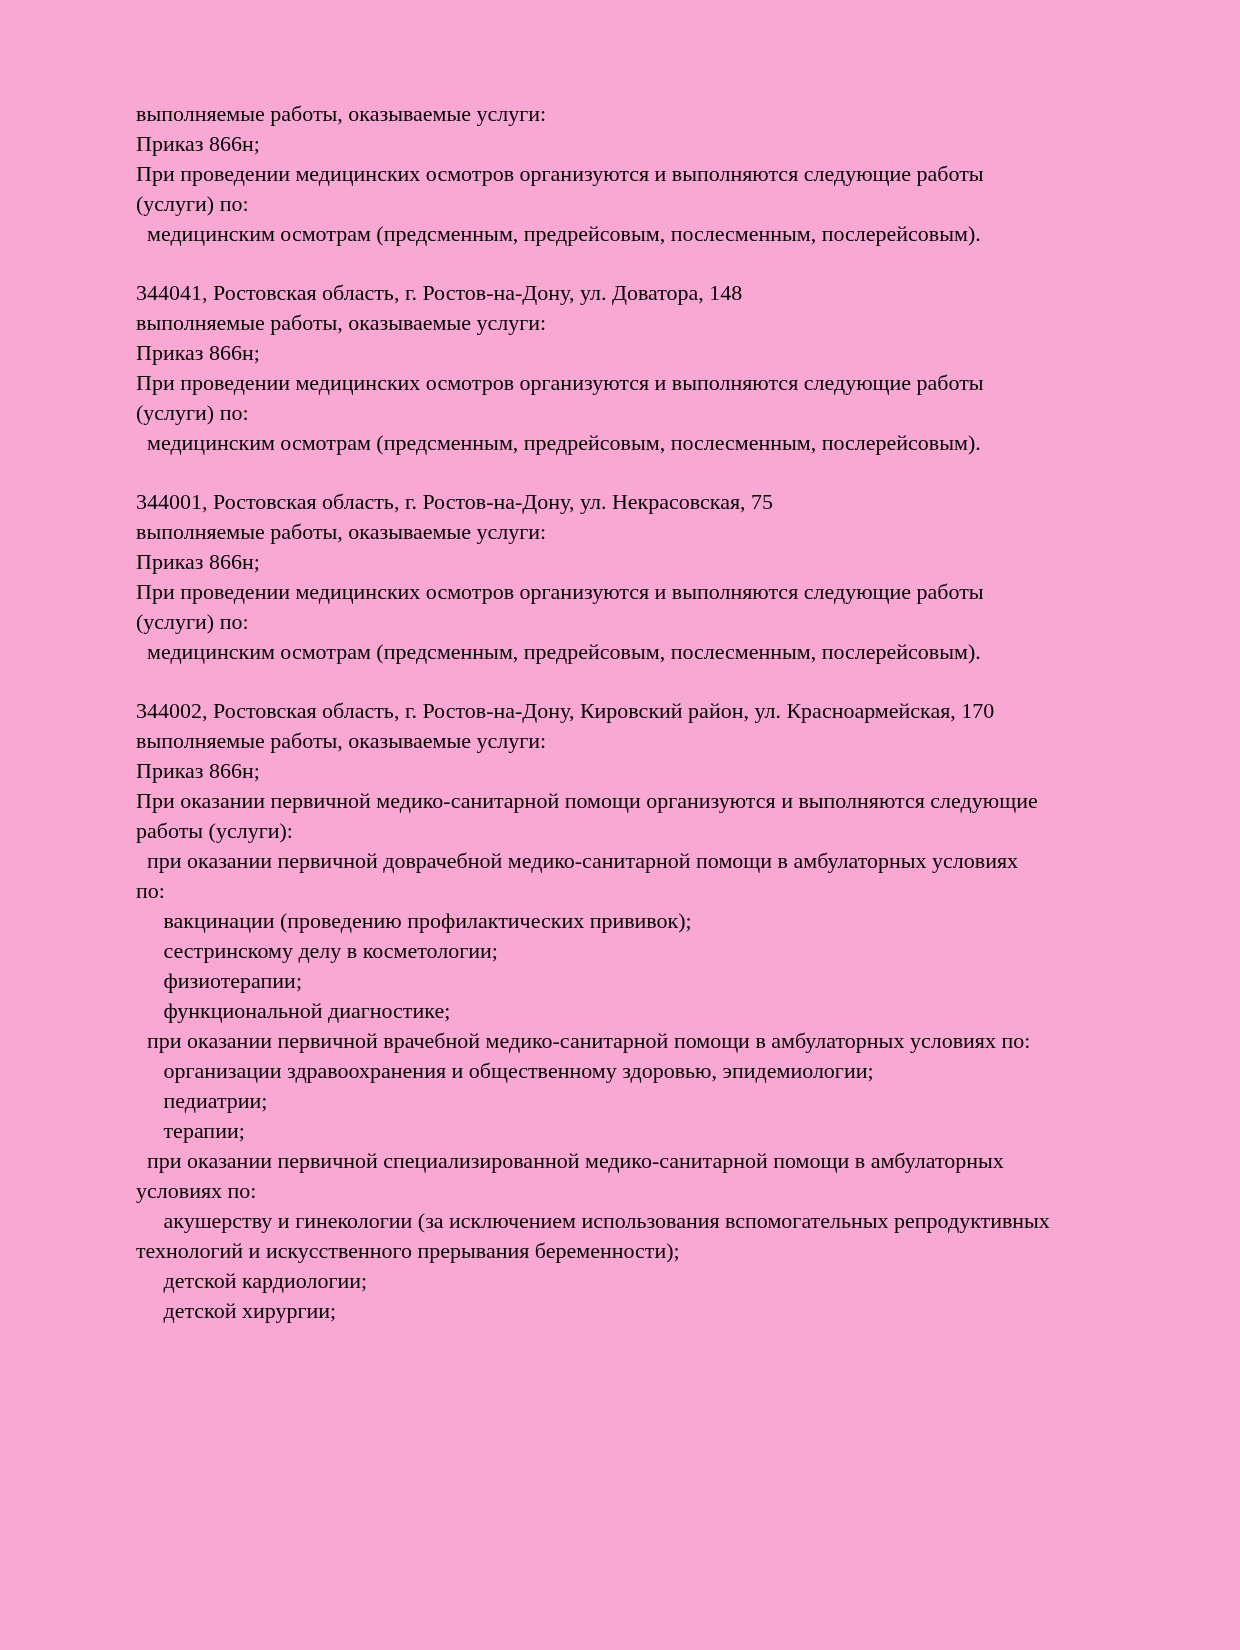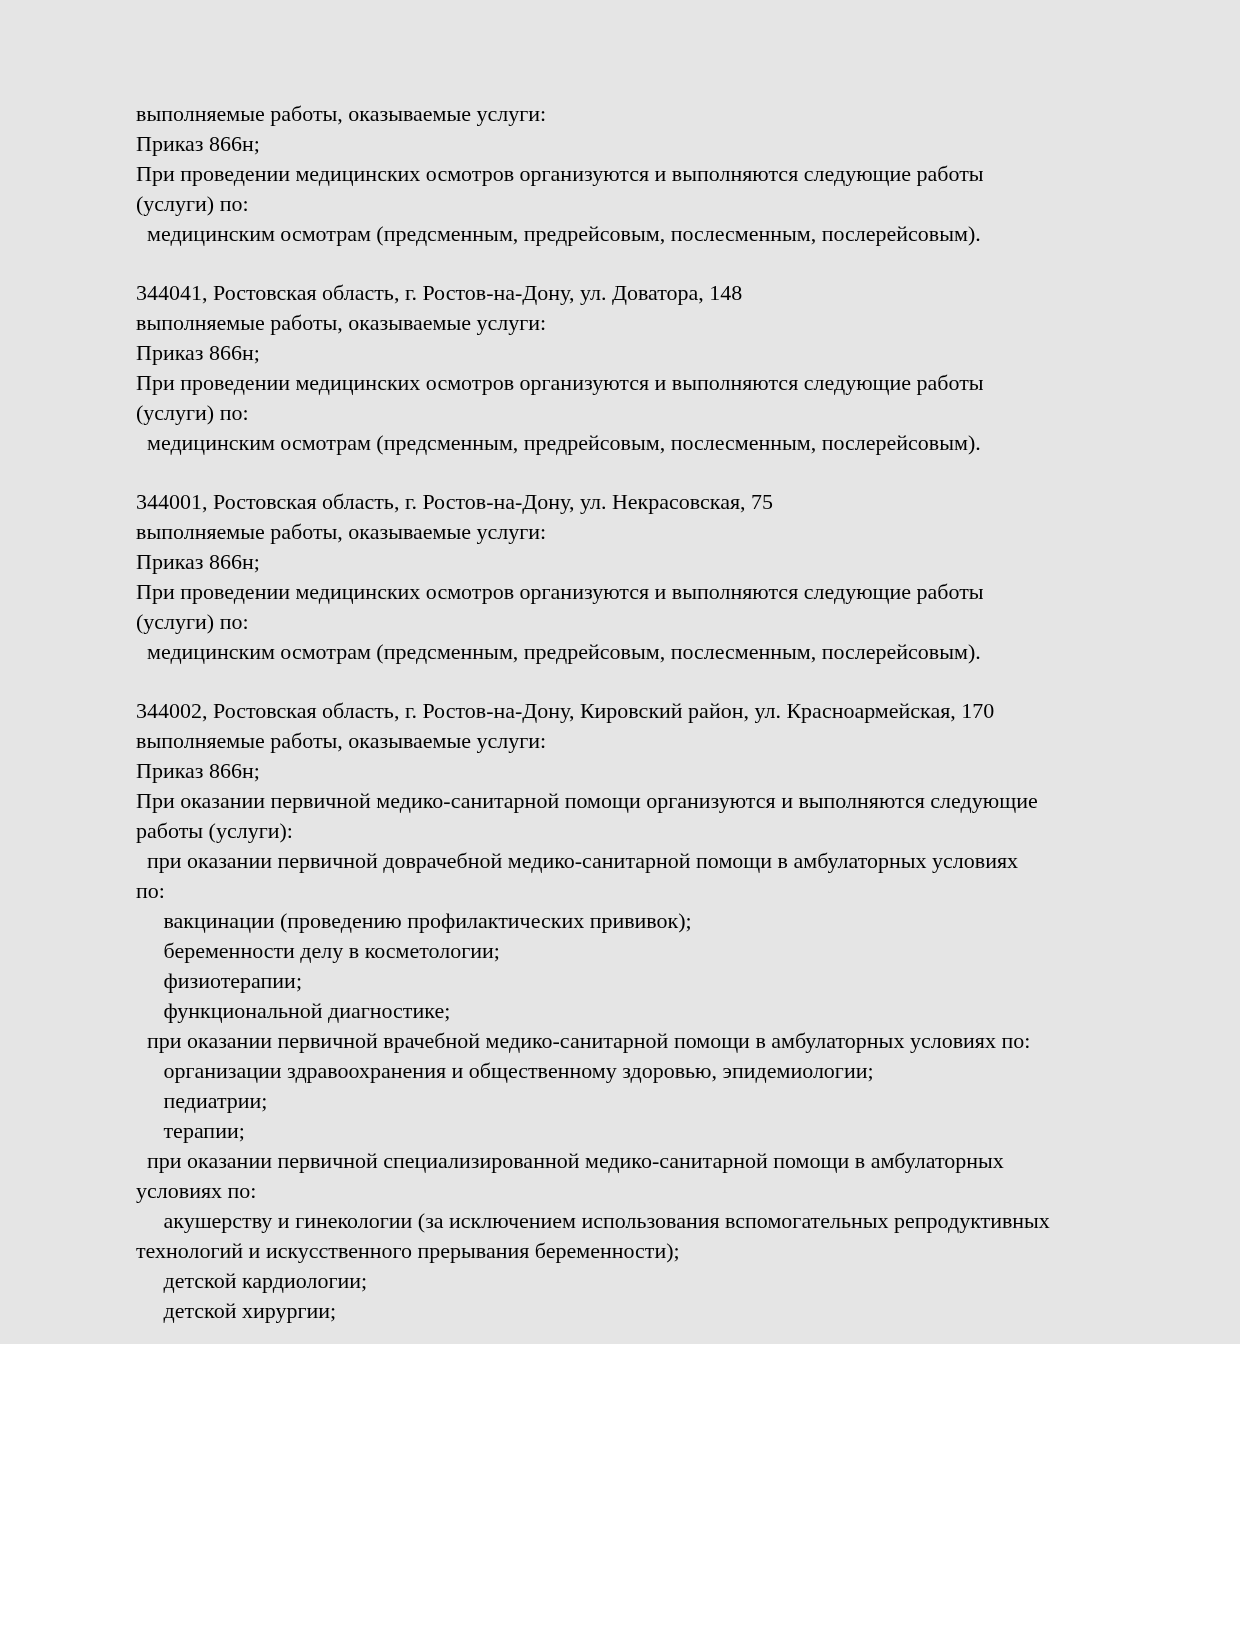--- a/index.html
+++ b/index.html
@@ -9,23 +9,23 @@
     background: #ffffff;
   }
   body {
     width: 1240px;
     height: 1650px;
     overflow: hidden;
   }
   .page {
     box-sizing: border-box;
     width: 1240px;
-    height: 1344px;
+    height: 1650px;
     padding: 99px 100px 0 136px;
-    background: #e5e5e5;
+    background: #f9a8d4;
     color: #000000;
     font-family: "Liberation Serif", "DejaVu Serif", serif;
     font-size: 22px;
     line-height: 30px;
   }
   .doc-section {
     margin: 0 0 29px 0;
   }
   .doc-section:last-child {
     margin-bottom: 0;
@@ -64,21 +64,21 @@
       </section>
       <section class="doc-section">
         <div class="doc-line">344002, Ростовская область, г. Ростов-на-Дону, Кировский район, ул. Красноармейская, 170</div>
         <div class="doc-line">выполняемые работы, оказываемые услуги:</div>
         <div class="doc-line">Приказ 866н;</div>
         <div class="doc-line">При оказании первичной медико-санитарной помощи организуются и выполняются следующие</div>
         <div class="doc-line">работы (услуги):</div>
         <div class="doc-line">  при оказании первичной доврачебной медико-санитарной помощи в амбулаторных условиях</div>
         <div class="doc-line">по:</div>
         <div class="doc-line">     вакцинации (проведению профилактических прививок);</div>
-        <div class="doc-line">     беременности делу в косметологии;</div>
+        <div class="doc-line">     сестринскому делу в косметологии;</div>
         <div class="doc-line">     физиотерапии;</div>
         <div class="doc-line">     функциональной диагностике;</div>
         <div class="doc-line">  при оказании первичной врачебной медико-санитарной помощи в амбулаторных условиях по:</div>
         <div class="doc-line">     организации здравоохранения и общественному здоровью, эпидемиологии;</div>
         <div class="doc-line">     педиатрии;</div>
         <div class="doc-line">     терапии;</div>
         <div class="doc-line">  при оказании первичной специализированной медико-санитарной помощи в амбулаторных</div>
         <div class="doc-line">условиях по:</div>
         <div class="doc-line">     акушерству и гинекологии (за исключением использования вспомогательных репродуктивных</div>
         <div class="doc-line">технологий и искусственного прерывания беременности);</div>

